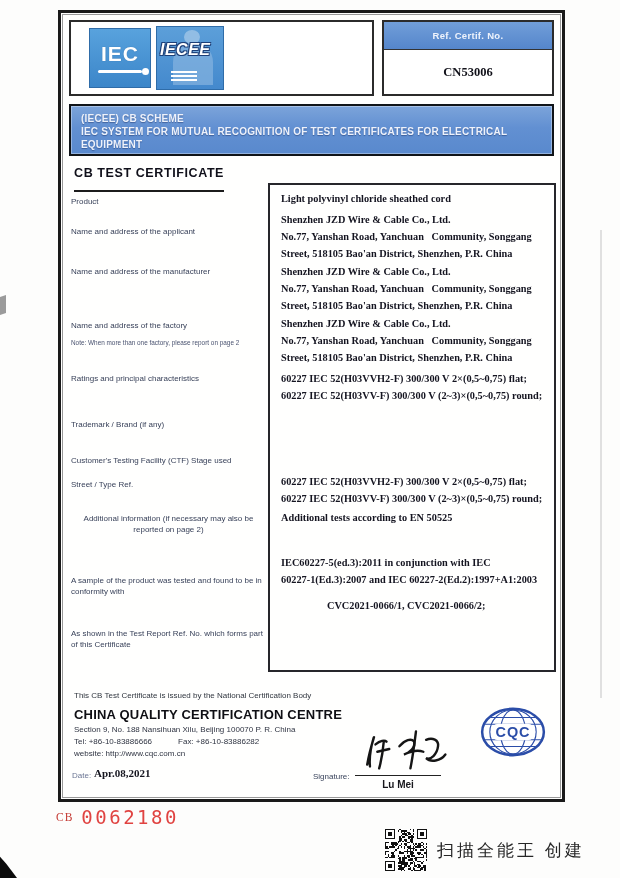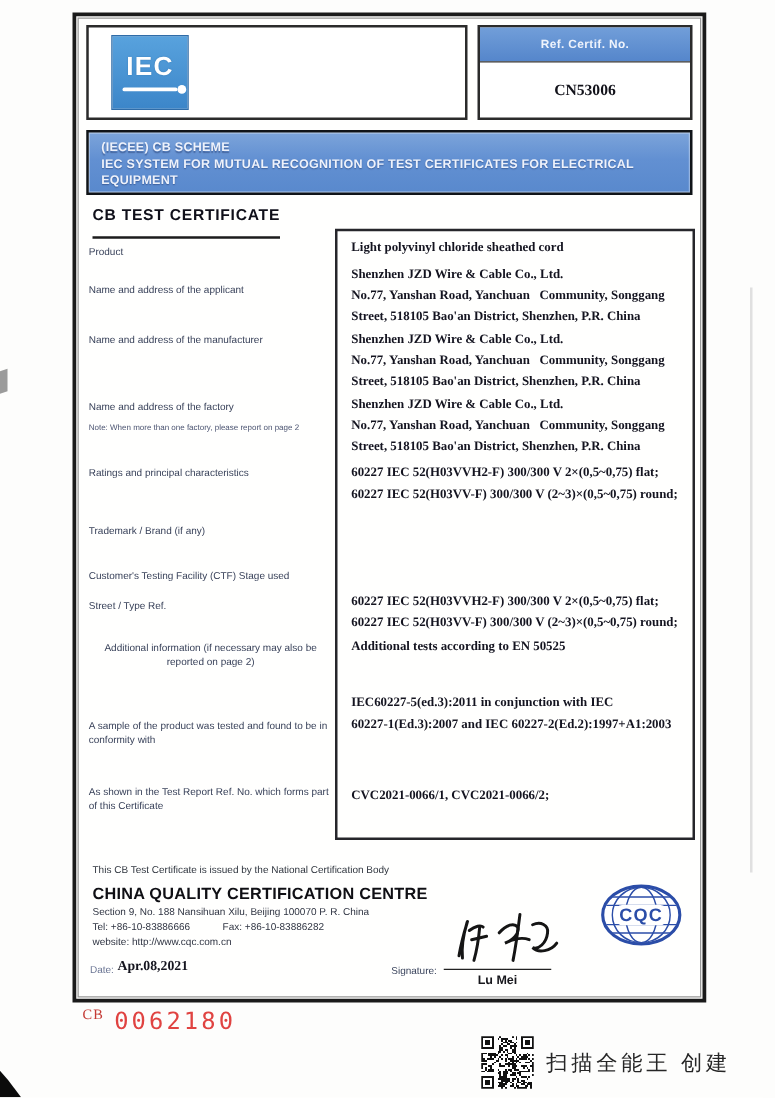--- a/index.html
+++ b/index.html
@@ -91,36 +91,36 @@
     font-weight:600;font-size:10.3px;line-height:17.2px;color:#141420;}
   .vg div{white-space:pre;}
   .v-product{top:5px;}
   .v-applicant{top:26px;}
   .v-manufacturer{top:78px;}
   .v-factory{top:130px;}
   .v-ratings{top:185px;}
   .v-model{top:288px;}
   .v-additional{top:324px;}
   .v-conformity{top:369px;}
-  .v-testreport{top:443px;}
+  .v-testreport{top:412px;margin-left:46px;}
   
   .issued-by{position:absolute;left:13px;top:678px;font-size:8px;color:#30363f;}
   .org-name{position:absolute;left:13px;top:694px;font-size:13px;font-weight:bold;letter-spacing:.2px;color:#0f0f14;}
   .org-addr{position:absolute;left:13px;top:712px;font-size:8px;color:#2f3442;}
   .org-tel{position:absolute;left:13px;top:724px;font-size:8px;color:#2f3442;display:flex;gap:26px;}
   .org-web{position:absolute;left:13px;top:736px;font-size:8px;color:#2f3442;}
   .date-label{position:absolute;left:11px;top:758px;font-size:8px;color:#6b7694;}
   .date-value{position:absolute;left:33px;top:754px;font-family:"Liberation Serif",serif;font-weight:600;font-size:11px;color:#15151f;}
   .sig-label{position:absolute;left:252px;top:759px;font-size:8px;color:#3a445c;}
   .sig-script{position:absolute;left:297px;top:710px;width:92px;height:52px;}
   .sig-line{position:absolute;left:294px;top:762px;width:86px;border-top:1.5px solid #222;}
   .signer{position:absolute;left:294px;top:766px;width:86px;text-align:center;font-size:10px;font-weight:bold;color:#17171c;}
   .cqc-logo{position:absolute;right:14px;top:692px;width:70px;height:54px;}
   
-  .cb-stamp{position:absolute;left:66px;top:806px;color:#dd4040;display:flex;align-items:flex-start;gap:8px;}
+  .cb-stamp{position:absolute;left:56px;top:806px;color:#dd4040;display:flex;align-items:center;gap:8px;}
   .cb-pre{font-family:"Liberation Serif",serif;font-size:11.5px;letter-spacing:1px;color:#c43a34;}
   .cb-num{font-family:"DejaVu Sans Mono",monospace;font-size:19px;letter-spacing:2.5px;color:#e04341;}
   .qr-wrap{position:absolute;left:385px;top:829px;display:flex;align-items:center;gap:10px;}
   .qr{width:42px;height:42px;}
   .wm-text{font-size:17px;letter-spacing:3px;color:#262626;}
   
   .edge-mark-left{position:absolute;left:0;top:296px;width:6px;height:18px;background:#3a3a3a;opacity:.5;transform:skewY(-18deg);}
   .corner-blob{position:absolute;left:0;top:852px;width:17px;height:26px;background:#0b0b0b;
     clip-path:polygon(0 18%,38% 46%,100% 100%,0 100%);}
   .right-line{position:absolute;left:600px;top:230px;width:2px;height:468px;background:#c4c4c4;opacity:.5;}
@@ -132,20 +132,26 @@
 
   <div class="cert-frame">
 
     <div class="hdr-row">
       <div class="logo-box">
         <div class="iec-logo">
           <span class="iec-txt">IEC</span>
           <span class="iec-bar">
               <i class="iec-dot"></i>
             </span>
+        </div>
+        <div class="iecee-logo">
+          <span class="iecee-head"></span>
+          <span class="iecee-body"></span>
+          <span class="iecee-txt">IECEE</span>
+          <span class="iecee-lines"></span>
         </div>
       </div>
       <div class="ref-box">
         <div class="ref-head">Ref. Certif. No.</div>
         <div class="ref-val">CN53006</div>
       </div>
     </div>
 
     <div class="banner">
       <div>(IECEE) CB SCHEME</div>

